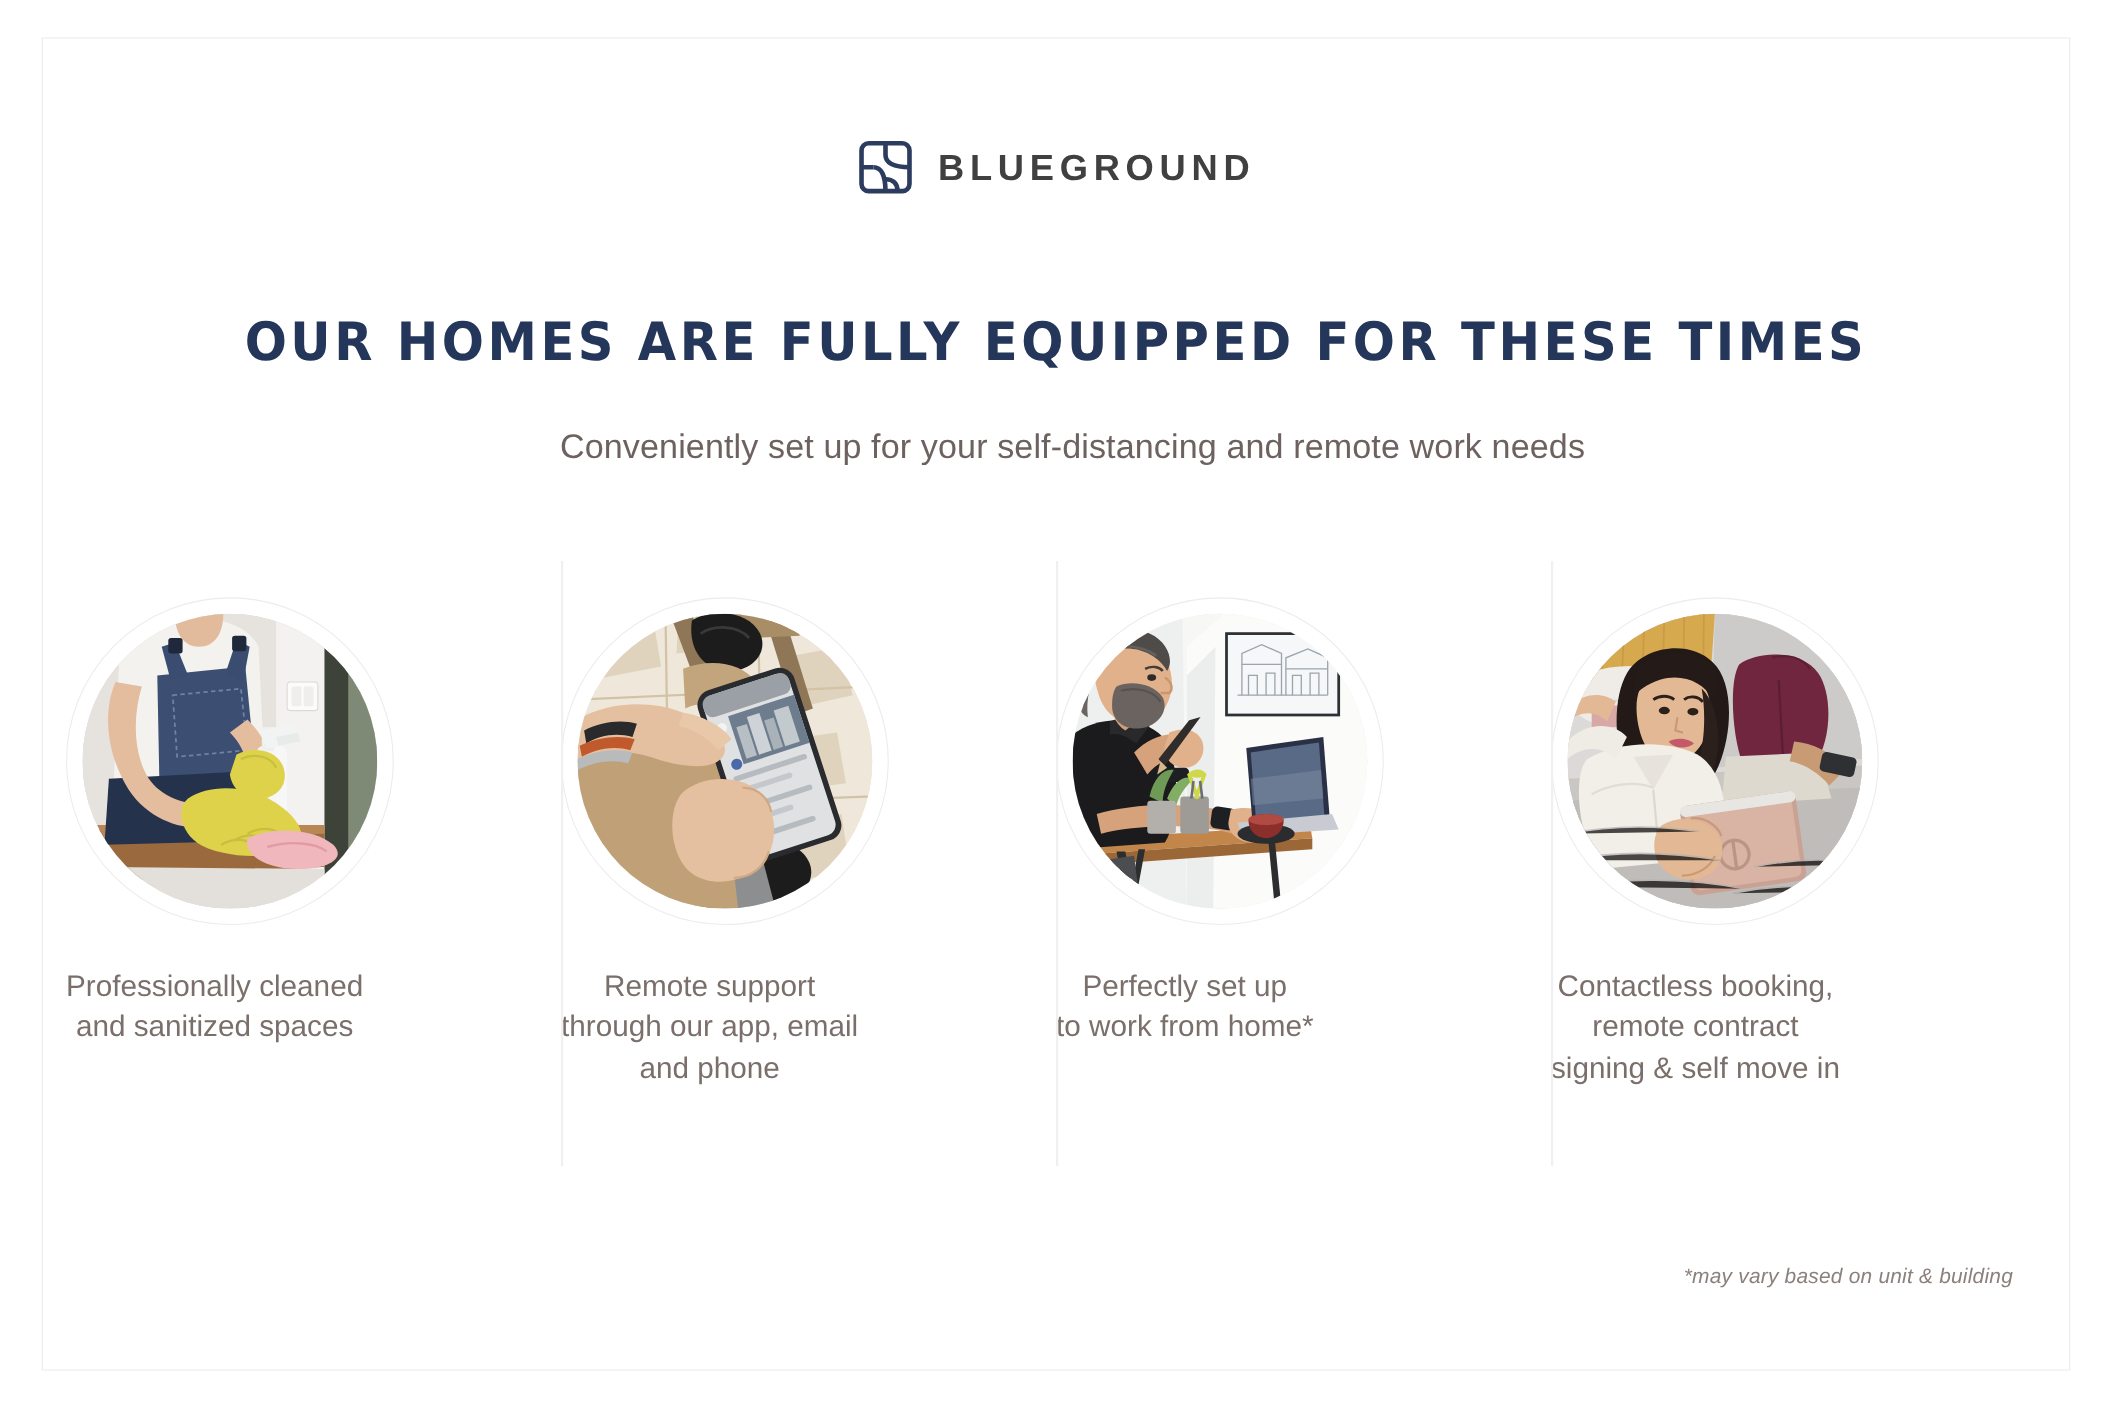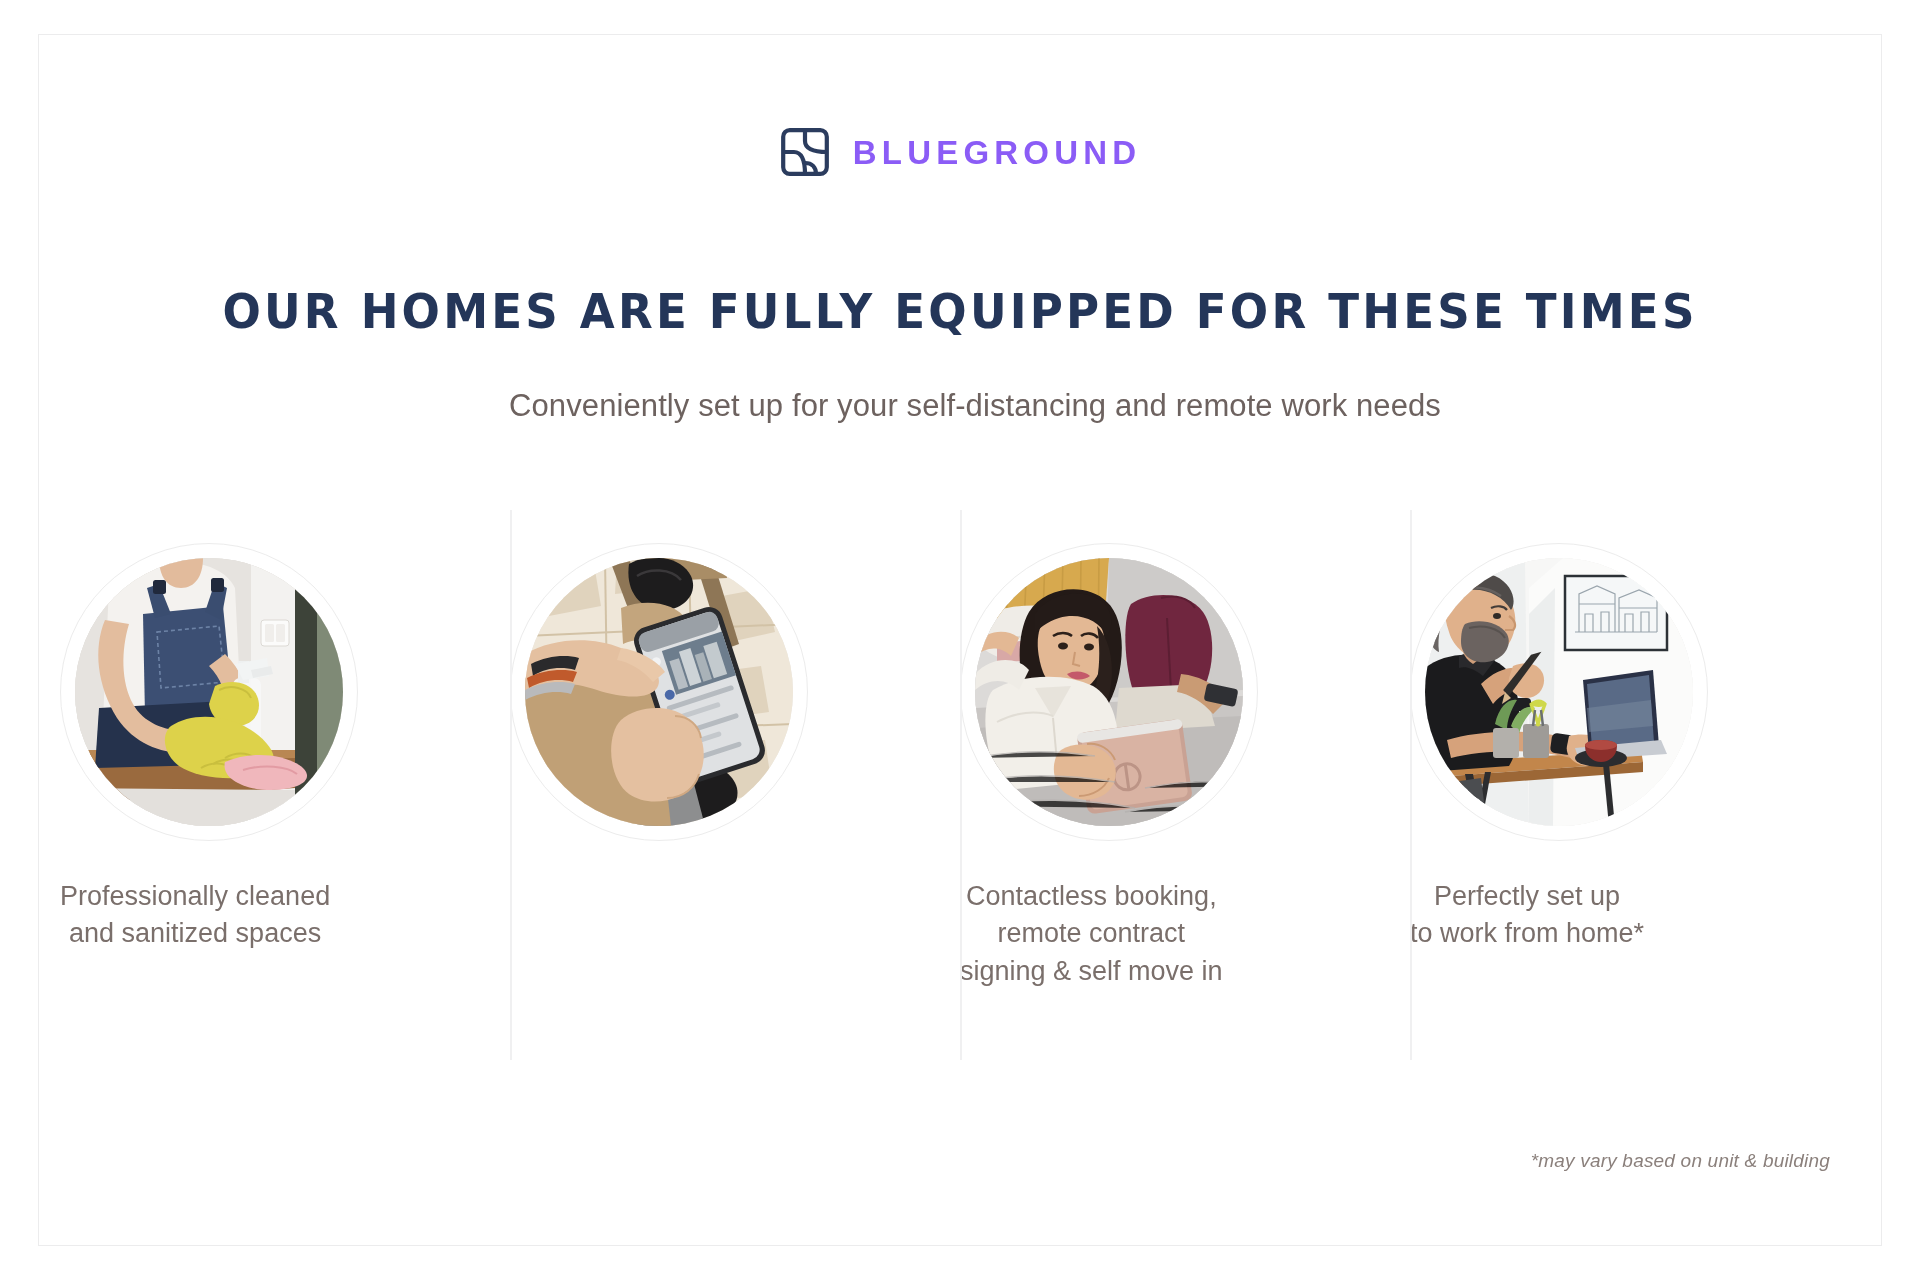--- a/index.html
+++ b/index.html
@@ -49,21 +49,21 @@
     width: 52px;
     height: 52px;
     display: block;
     flex: 0 0 auto;
   }
   .brand-word {
     font-family: "Liberation Sans", sans-serif;
     font-size: 33px;
     font-weight: 600;
     letter-spacing: 5.2px;
-    color: #8b5cf6;
+    color: #404040;
     line-height: 1;
     white-space: nowrap;
   }
 
   
   .headline {
     position: absolute;
     top: 254px;
     left: 0;
     width: 100%;
@@ -330,108 +330,24 @@
             <path d="M6 106 C22 98, 40 96, 54 100 L50 112 C36 108, 20 110, 8 118 Z" fill="#2a2a2c"></path>
             <path d="M2 120 C18 112, 38 110, 52 114 L48 124 C34 120, 18 122, 4 130 Z" fill="#c05a2c"></path>
             <path d="M0 132 C16 124, 36 122, 50 126 L46 136 C32 132, 16 134, 0 142 Z" fill="#b9babc"></path>
 
             <path d="M96 162 C112 148, 142 146, 160 158 C180 172, 184 202, 172 222 C158 244, 124 250, 104 236 C84 222, 80 178, 96 162 Z" fill="#e4c0a0"></path>
             <path d="M150 158 C164 158, 174 168, 176 180" fill="none" stroke="#d0a882" stroke-width="2"></path>
             <path d="M142 240 C158 240, 170 230, 174 216" fill="none" stroke="#d0a882" stroke-width="2"></path>
           </svg>
         </div>
       </div>
-    </div>
-
-    <div class="feature">
-      <div class="photo-ring">
-        <div class="photo">
-          <svg viewBox="0 0 268 268" preserveAspectRatio="xMidYMid slice">
-            <rect width="268" height="268" fill="#d8d6d4"></rect>
-
-            <rect x="0" y="0" width="268" height="150" fill="#dcdad8"></rect>
-
-            <path d="M18 0 L134 0 L128 86 L24 92 Z" fill="#d7a94e"></path>
-            <g stroke="#c89c44" stroke-width="1.6">
-              <path d="M34 0 L30 90"></path>
-                <path d="M52 0 L48 90"></path>
-                <path d="M70 0 L67 88"></path>
-              <path d="M88 0 L86 88"></path>
-                <path d="M106 0 L105 87"></path>
-                <path d="M124 0 L123 86"></path>
-            </g>
-
-            <path d="M134 0 L268 0 L268 132 L130 140 Z" fill="#cdcbc9"></path>
-
-            <path d="M8 58 C36 44, 82 44, 108 58 C124 70, 118 96, 92 102 C62 110, 22 104, 8 90 Z" fill="#efece7"></path>
-            <path d="M20 84 C44 76, 76 76, 98 84" fill="none" stroke="#ded9d2" stroke-width="2"></path>
-
-            <path d="M22 88 C42 80, 70 82, 84 92 L78 108 C56 102, 34 102, 22 106 Z" fill="#d8a8a6"></path>
-
-            <path d="M0 150 L268 138 L268 268 L0 268 Z" fill="#c9c6c4"></path>
-            <path d="M0 170 L268 158 L268 268 L0 268 Z" fill="#bfbcba"></path>
-
-            <path d="M156 46 C176 32, 214 34, 228 54 C242 74, 240 120, 222 140 L162 142 C150 120, 146 62, 156 46 Z" fill="#70263f"></path>
-            <path d="M186 40 C200 36, 214 40, 220 50" fill="none" stroke="#5c1e33" stroke-width="2"></path>
-            <path d="M192 60 L196 132" fill="none" stroke="#5c1e33" stroke-width="2"></path>
-
-            <path d="M144 130 L228 126 L240 168 L140 174 Z" fill="#ded9cf"></path>
-
-            <path d="M206 116 C226 118, 244 128, 252 142 L238 156 C228 144, 214 136, 202 134 Z" fill="#c99b74"></path>
-            <rect x="230" y="128" width="32" height="18" rx="4" fill="#2f3034" transform="rotate(12 246 137)"></rect>
-
-            <path d="M54 54 C70 28, 112 24, 132 44 C154 64, 150 122, 130 152 C112 178, 74 176, 58 152 C42 128, 40 78, 54 54 Z" fill="#231a17"></path>
-
-            <path d="M74 58 C94 46, 122 52, 128 74 C134 96, 126 122, 108 132 C90 142, 72 130, 66 108 C60 86, 62 66, 74 58 Z" fill="#e3b894"></path>
-
-            <path d="M60 56 C74 34, 112 28, 130 46 C138 56, 138 70, 132 78 C124 62, 104 54, 84 60 C72 64, 64 70, 60 76 Z" fill="#241b18"></path>
-            <path d="M122 68 C138 84, 142 120, 130 150 C124 162, 112 168, 104 164 C122 144, 128 104, 122 68 Z" fill="#2b201c"></path>
-
-            <path d="M78 78 C84 74, 92 74, 97 78" fill="none" stroke="#2c201a" stroke-width="2.6"></path>
-            <path d="M106 78 C111 74, 119 75, 123 80" fill="none" stroke="#2c201a" stroke-width="2.6"></path>
-            <ellipse cx="88" cy="88" rx="5" ry="3.4" fill="#2c201a"></ellipse>
-            <ellipse cx="114" cy="89" rx="5" ry="3.4" fill="#2c201a"></ellipse>
-
-            <path d="M100 94 L98 106 L105 108" fill="none" stroke="#cb9a74" stroke-width="2"></path>
-            <path d="M92 116 C99 112, 110 113, 115 118 C109 123, 97 123, 92 116 Z" fill="#c4596a"></path>
-
-            <path d="M18 132 C46 116, 90 114, 118 128 C146 144, 150 196, 132 222 L30 232 C10 206, 4 146, 18 132 Z" fill="#f2efe9"></path>
-            <path d="M60 130 L78 160 L96 128" fill="#e7e3db"></path>
-            <path d="M78 160 L84 226" fill="none" stroke="#ddd8cf" stroke-width="2"></path>
-            <path d="M22 164 C40 154, 62 152, 78 158" fill="none" stroke="#e1ddd5" stroke-width="2"></path>
-
-            <path d="M0 116 C16 98, 42 98, 54 112 L44 132 C32 120, 14 120, 0 132 Z" fill="#efece6"></path>
-            <path d="M0 86 C12 72, 32 70, 44 80 L36 98 C26 88, 12 88, 0 98 Z" fill="#e3b894"></path>
-
-            <g transform="rotate(-8 158 218)">
-              <rect x="108" y="168" width="106" height="82" rx="8" fill="#c9a294"></rect>
-              <rect x="112" y="172" width="98" height="74" rx="6" fill="#d9b3a3"></rect>
-              <rect x="108" y="168" width="106" height="10" rx="5" fill="#e8e6e3"></rect>
-              <circle cx="152" cy="218" r="13" fill="none" stroke="#bc9486" stroke-width="3"></circle>
-              <path d="M152 205 L152 231" stroke="#bc9486" stroke-width="3"></path>
-            </g>
-
-            <path d="M86 192 C102 182, 126 186, 136 200 C146 214, 140 234, 122 240 C104 246, 84 236, 80 220 C77 208, 80 197, 86 192 Z" fill="#e3b894"></path>
-            <path d="M112 186 C124 184, 136 192, 140 202" fill="none" stroke="#cb9a74" stroke-width="2"></path>
-            <path d="M104 238 C118 238, 130 230, 134 220" fill="none" stroke="#cb9a74" stroke-width="2"></path>
-
-            <g stroke="#b3b0ae" stroke-width="1.4" opacity="0.7">
-              <path d="M0 200 C40 192, 80 192, 120 198"></path>
-              <path d="M0 224 C40 216, 90 216, 140 224"></path>
-              <path d="M0 248 C50 240, 110 240, 160 250"></path>
-              <path d="M150 254 C190 246, 230 246, 268 252"></path>
-              <path d="M170 230 C210 222, 240 222, 268 228"></path>
-            </g>
-          </svg>
-        </div>
-      </div>
       <div class="caption">
-        <span>Contactless booking,</span><br>
-        <span>remote contract</span><br>
-        <span>signing &amp; self move in</span>
+        <span>Remote support</span><br>
+        <span>through our app, email</span><br>
+        <span>and phone</span>
       </div>
     </div>
 
     <div class="feature">
       <div class="photo-ring">
         <div class="photo">
           <svg viewBox="0 0 268 268" preserveAspectRatio="xMidYMid slice">
             <rect width="268" height="268" fill="#f2f2f1"></rect>
 
             <path d="M0 0 L100 0 L104 268 L0 268 Z" fill="#eef0f0"></path>
@@ -514,17 +430,106 @@
             <path d="M116 152 L118 168" stroke="#6b6f72" stroke-width="2.4" fill="none"></path>
           </svg>
         </div>
       </div>
       <div class="caption">
         <span>Perfectly set up</span><br>
         <span>to work from home*</span>
       </div>
     </div>
 
+    <div class="feature">
+      <div class="photo-ring">
+        <div class="photo">
+          <svg viewBox="0 0 268 268" preserveAspectRatio="xMidYMid slice">
+            <rect width="268" height="268" fill="#d8d6d4"></rect>
+
+            <rect x="0" y="0" width="268" height="150" fill="#dcdad8"></rect>
+
+            <path d="M18 0 L134 0 L128 86 L24 92 Z" fill="#d7a94e"></path>
+            <g stroke="#c89c44" stroke-width="1.6">
+              <path d="M34 0 L30 90"></path>
+                <path d="M52 0 L48 90"></path>
+                <path d="M70 0 L67 88"></path>
+              <path d="M88 0 L86 88"></path>
+                <path d="M106 0 L105 87"></path>
+                <path d="M124 0 L123 86"></path>
+            </g>
+
+            <path d="M134 0 L268 0 L268 132 L130 140 Z" fill="#cdcbc9"></path>
+
+            <path d="M8 58 C36 44, 82 44, 108 58 C124 70, 118 96, 92 102 C62 110, 22 104, 8 90 Z" fill="#efece7"></path>
+            <path d="M20 84 C44 76, 76 76, 98 84" fill="none" stroke="#ded9d2" stroke-width="2"></path>
+
+            <path d="M22 88 C42 80, 70 82, 84 92 L78 108 C56 102, 34 102, 22 106 Z" fill="#d8a8a6"></path>
+
+            <path d="M0 150 L268 138 L268 268 L0 268 Z" fill="#c9c6c4"></path>
+            <path d="M0 170 L268 158 L268 268 L0 268 Z" fill="#bfbcba"></path>
+
+            <path d="M156 46 C176 32, 214 34, 228 54 C242 74, 240 120, 222 140 L162 142 C150 120, 146 62, 156 46 Z" fill="#70263f"></path>
+            <path d="M186 40 C200 36, 214 40, 220 50" fill="none" stroke="#5c1e33" stroke-width="2"></path>
+            <path d="M192 60 L196 132" fill="none" stroke="#5c1e33" stroke-width="2"></path>
+
+            <path d="M144 130 L228 126 L240 168 L140 174 Z" fill="#ded9cf"></path>
+
+            <path d="M206 116 C226 118, 244 128, 252 142 L238 156 C228 144, 214 136, 202 134 Z" fill="#c99b74"></path>
+            <rect x="230" y="128" width="32" height="18" rx="4" fill="#2f3034" transform="rotate(12 246 137)"></rect>
+
+            <path d="M54 54 C70 28, 112 24, 132 44 C154 64, 150 122, 130 152 C112 178, 74 176, 58 152 C42 128, 40 78, 54 54 Z" fill="#231a17"></path>
+
+            <path d="M74 58 C94 46, 122 52, 128 74 C134 96, 126 122, 108 132 C90 142, 72 130, 66 108 C60 86, 62 66, 74 58 Z" fill="#e3b894"></path>
+
+            <path d="M60 56 C74 34, 112 28, 130 46 C138 56, 138 70, 132 78 C124 62, 104 54, 84 60 C72 64, 64 70, 60 76 Z" fill="#241b18"></path>
+            <path d="M122 68 C138 84, 142 120, 130 150 C124 162, 112 168, 104 164 C122 144, 128 104, 122 68 Z" fill="#2b201c"></path>
+
+            <path d="M78 78 C84 74, 92 74, 97 78" fill="none" stroke="#2c201a" stroke-width="2.6"></path>
+            <path d="M106 78 C111 74, 119 75, 123 80" fill="none" stroke="#2c201a" stroke-width="2.6"></path>
+            <ellipse cx="88" cy="88" rx="5" ry="3.4" fill="#2c201a"></ellipse>
+            <ellipse cx="114" cy="89" rx="5" ry="3.4" fill="#2c201a"></ellipse>
+
+            <path d="M100 94 L98 106 L105 108" fill="none" stroke="#cb9a74" stroke-width="2"></path>
+            <path d="M92 116 C99 112, 110 113, 115 118 C109 123, 97 123, 92 116 Z" fill="#c4596a"></path>
+
+            <path d="M18 132 C46 116, 90 114, 118 128 C146 144, 150 196, 132 222 L30 232 C10 206, 4 146, 18 132 Z" fill="#f2efe9"></path>
+            <path d="M60 130 L78 160 L96 128" fill="#e7e3db"></path>
+            <path d="M78 160 L84 226" fill="none" stroke="#ddd8cf" stroke-width="2"></path>
+            <path d="M22 164 C40 154, 62 152, 78 158" fill="none" stroke="#e1ddd5" stroke-width="2"></path>
+
+            <path d="M0 116 C16 98, 42 98, 54 112 L44 132 C32 120, 14 120, 0 132 Z" fill="#efece6"></path>
+            <path d="M0 86 C12 72, 32 70, 44 80 L36 98 C26 88, 12 88, 0 98 Z" fill="#e3b894"></path>
+
+            <g transform="rotate(-8 158 218)">
+              <rect x="108" y="168" width="106" height="82" rx="8" fill="#c9a294"></rect>
+              <rect x="112" y="172" width="98" height="74" rx="6" fill="#d9b3a3"></rect>
+              <rect x="108" y="168" width="106" height="10" rx="5" fill="#e8e6e3"></rect>
+              <circle cx="152" cy="218" r="13" fill="none" stroke="#bc9486" stroke-width="3"></circle>
+              <path d="M152 205 L152 231" stroke="#bc9486" stroke-width="3"></path>
+            </g>
+
+            <path d="M86 192 C102 182, 126 186, 136 200 C146 214, 140 234, 122 240 C104 246, 84 236, 80 220 C77 208, 80 197, 86 192 Z" fill="#e3b894"></path>
+            <path d="M112 186 C124 184, 136 192, 140 202" fill="none" stroke="#cb9a74" stroke-width="2"></path>
+            <path d="M104 238 C118 238, 130 230, 134 220" fill="none" stroke="#cb9a74" stroke-width="2"></path>
+
+            <g stroke="#b3b0ae" stroke-width="1.4" opacity="0.7">
+              <path d="M0 200 C40 192, 80 192, 120 198"></path>
+              <path d="M0 224 C40 216, 90 216, 140 224"></path>
+              <path d="M0 248 C50 240, 110 240, 160 250"></path>
+              <path d="M150 254 C190 246, 230 246, 268 252"></path>
+              <path d="M170 230 C210 222, 240 222, 268 228"></path>
+            </g>
+          </svg>
+        </div>
+      </div>
+      <div class="caption">
+        <span>Contactless booking,</span><br>
+        <span>remote contract</span><br>
+        <span>signing &amp; self move in</span>
+      </div>
+    </div>
+
   </div>
 
   <div class="footnote">*may vary based on unit &amp; building</div>
 
 </div>
 
 </body></html>

